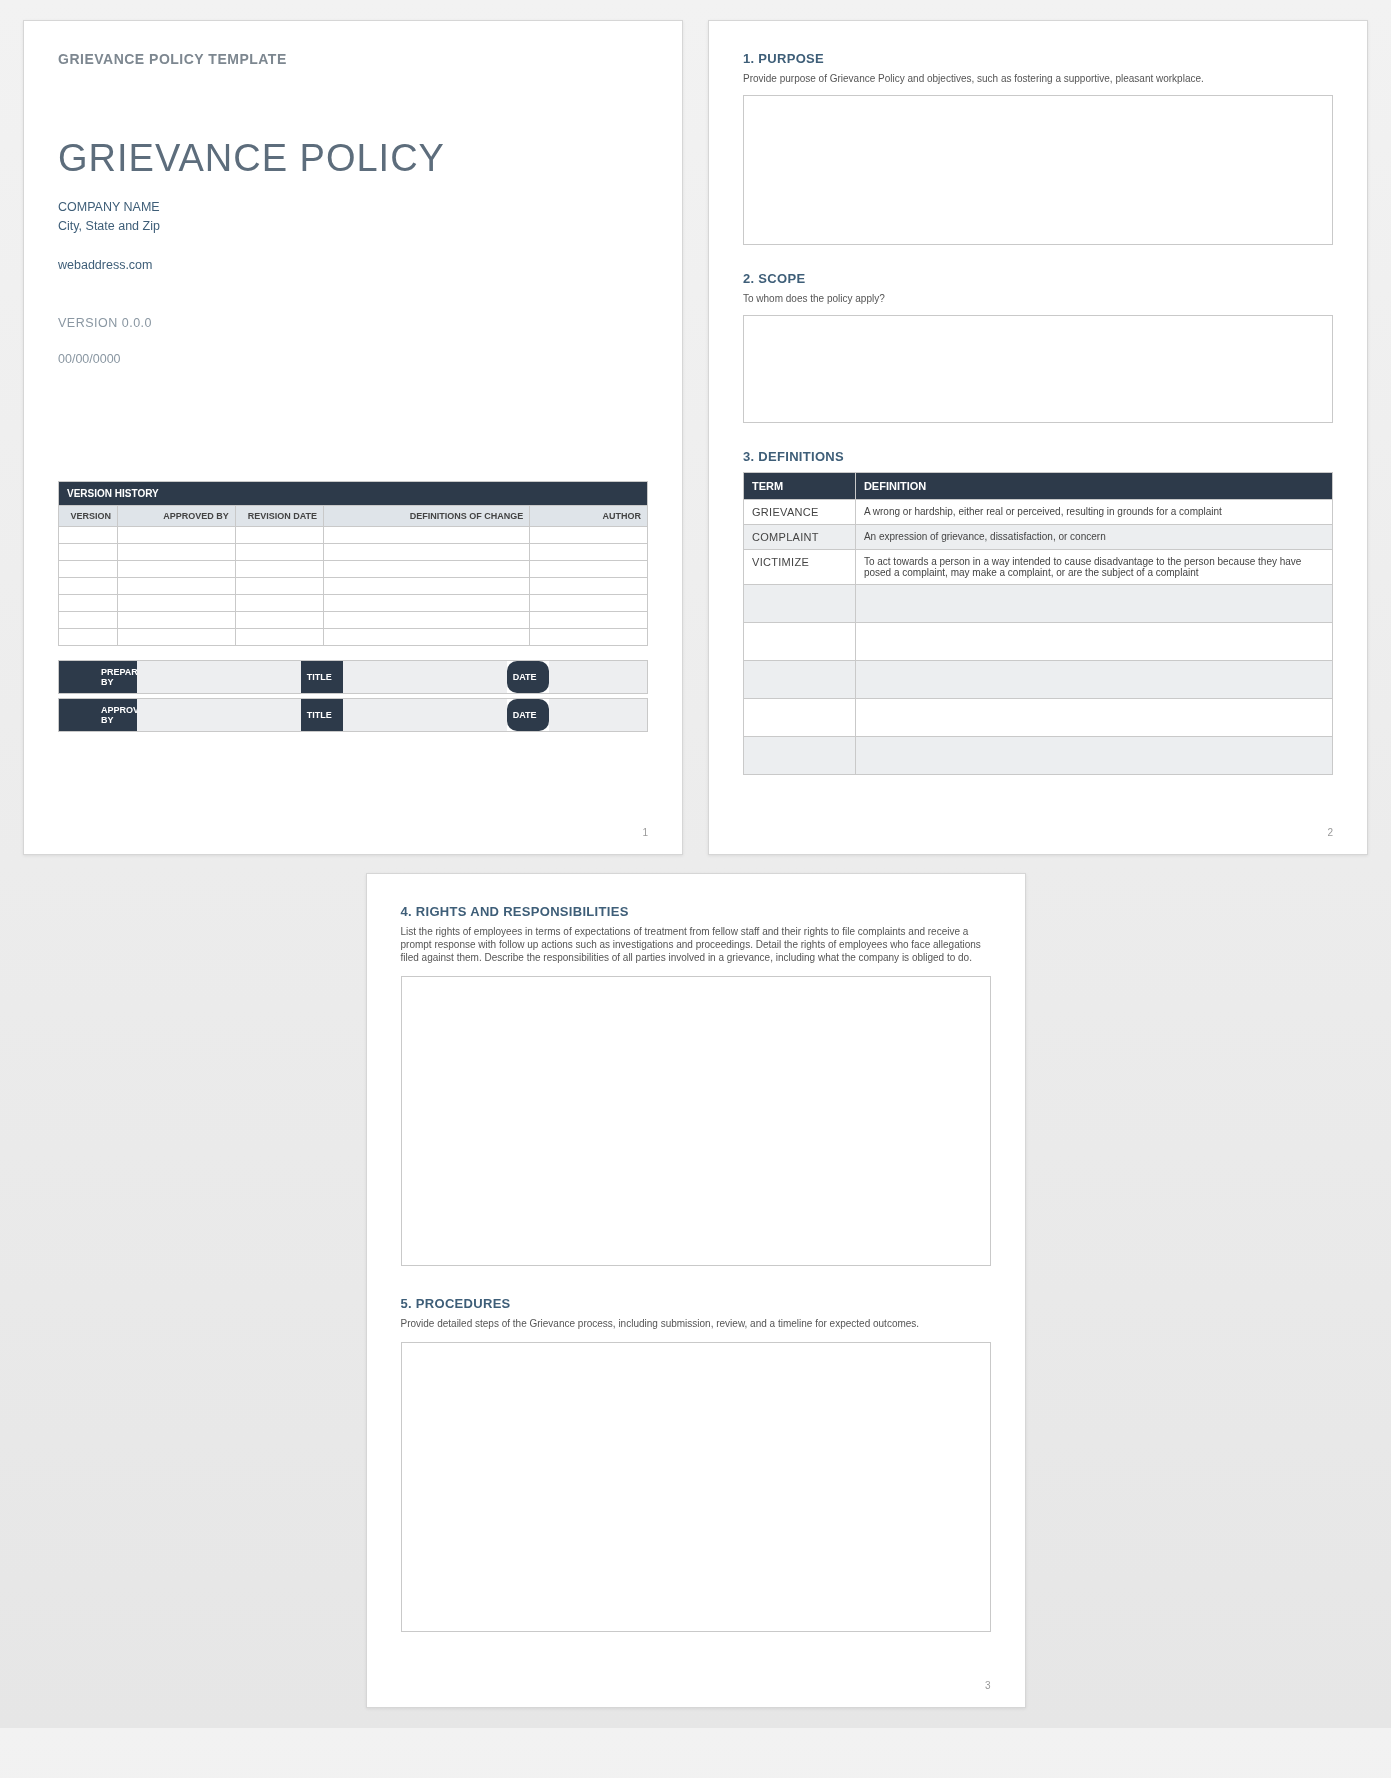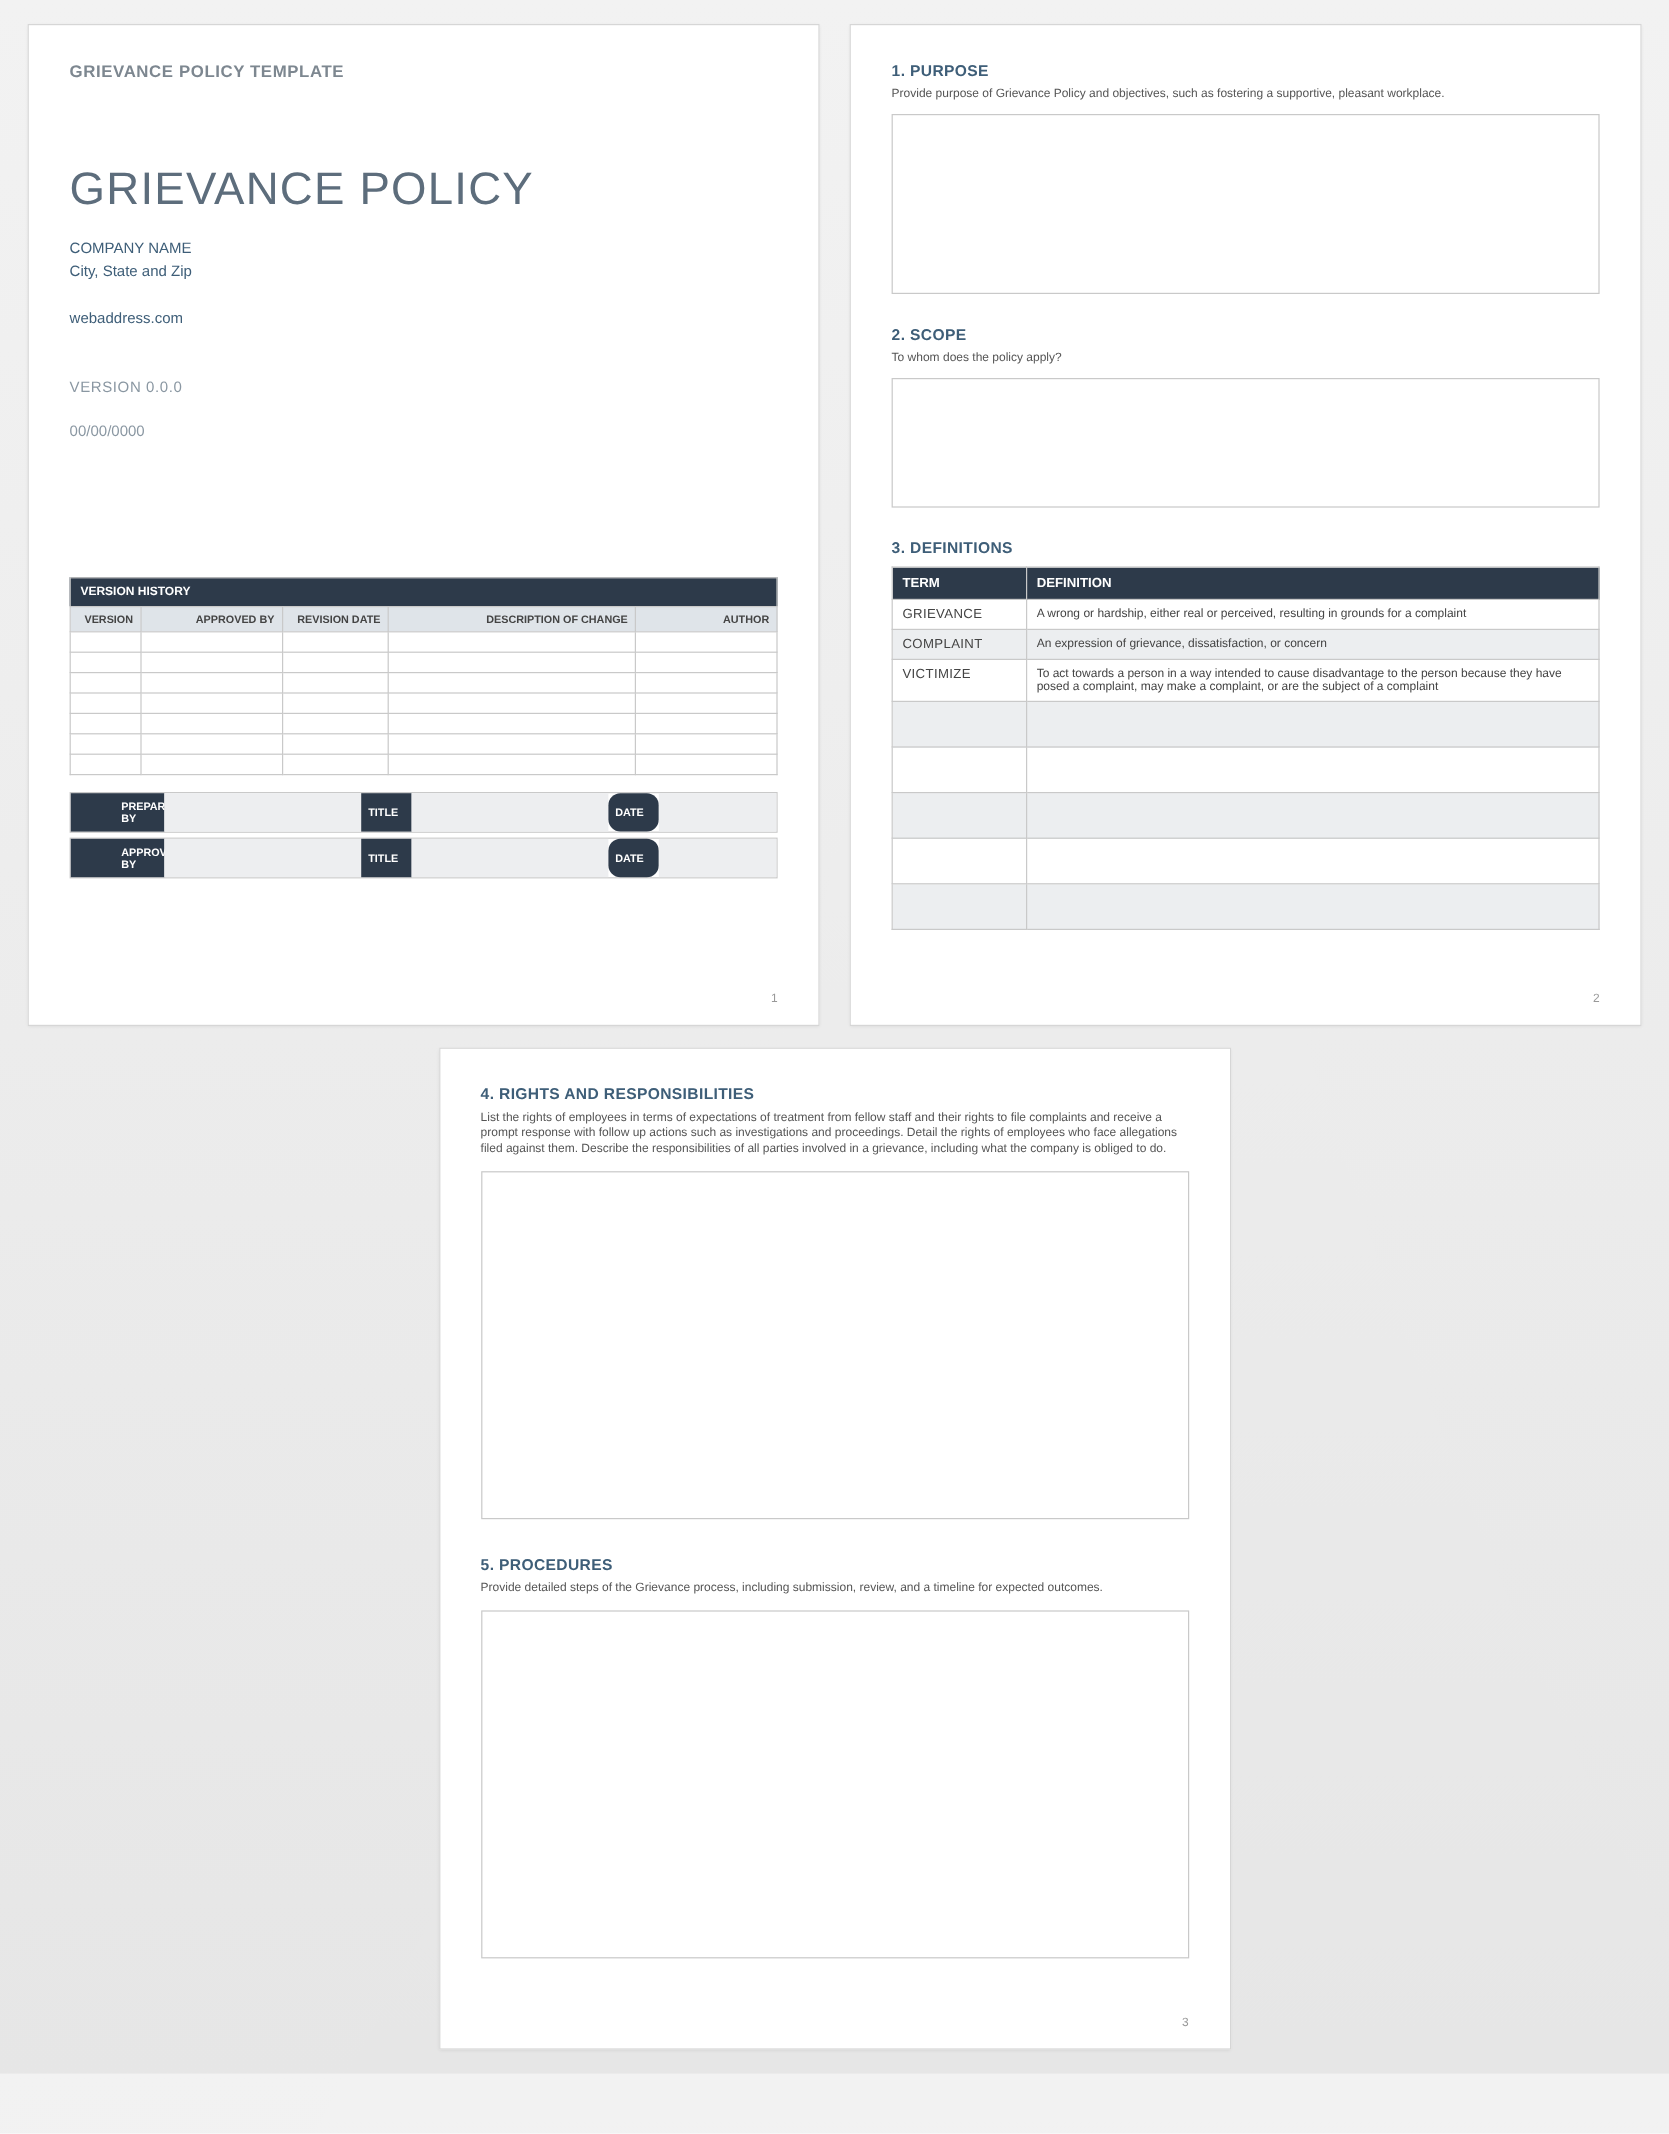--- a/index.html
+++ b/index.html
@@ -82,21 +82,21 @@
     <div class="date0">00/00/0000</div>
 
     <div class="vhist">
       <div class="vhist-title-row">VERSION HISTORY</div>
       <table class="vhist-tbl">
         <thead>
           <tr>
             <th class="col-version">VERSION</th>
             <th class="col-approved">APPROVED BY</th>
             <th class="col-revdate">REVISION DATE</th>
-            <th class="col-desc">DESCRIPTION OF CHANGE</th>
+            <th class="col-desc">DEFINITIONS OF CHANGE</th>
             <th class="col-author">AUTHOR</th>
           </tr>
         </thead>
         <tbody>
           <tr>
               <td></td>
               <td></td>
               <td></td>
               <td></td>
               <td></td>

